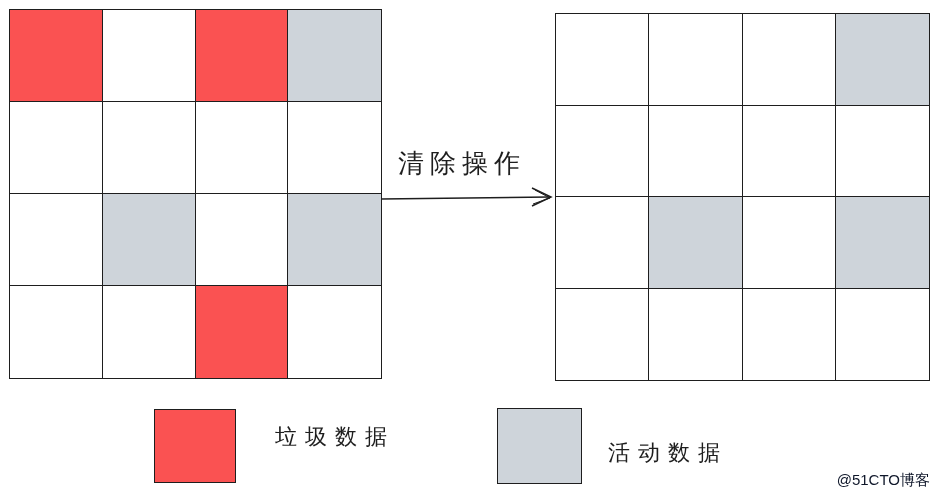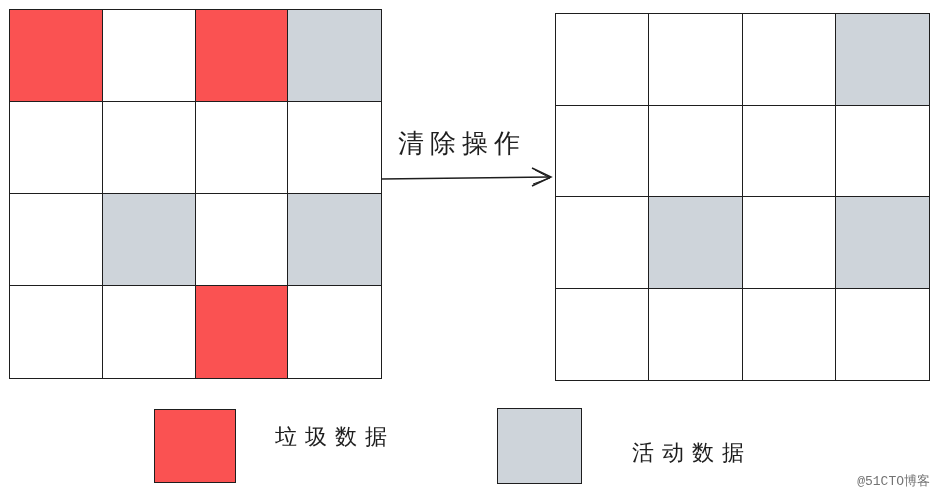--- a/index.html
+++ b/index.html
@@ -3,30 +3,30 @@
 <meta charset="utf-8">
 <style>
   html, body { margin: 0; padding: 0; background: #ffffff; }
   body { width: 936px; height: 496px; position: relative; overflow: hidden; font-family: "DejaVu Sans", sans-serif; }
   .grid { position: absolute; display: grid; grid-template-columns: repeat(4, 1fr); grid-template-rows: repeat(4, 1fr); }
   .grid-left { left: 10px; top: 10px; width: 371px; height: 368px; }
   .grid-right { left: 556px; top: 14px; width: 373px; height: 366px; }
   .cell { box-sizing: border-box; border: 1.6px solid #1e1e1e; margin: -0.8px; background: #fff; }
   .cell.garbage { background: #fa5252; }
   .cell.active { background: #ced4da; }
-  .arrow-wrap { position: absolute; left: 380px; top: 124px; width: 176px; height: 70px; }
+  .arrow-wrap { position: absolute; left: 380px; top: 144px; width: 176px; height: 70px; }
   .arrow-label { position: absolute; left: 18px; top: 2px; font-size: 26px; letter-spacing: 6px; color: #1e1e1e; font-family: "DejaVu Sans", sans-serif; font-weight: 300; }
   .arrow-svg { position: absolute; left: 0; top: 40px; }
   .legend-box { position: absolute; box-sizing: border-box; border: 1.8px solid #1e1e1e; }
   .legend-garbage { left: 154px; top: 409px; width: 82px; height: 74px; background: #fa5252; }
   .legend-active { left: 497px; top: 408px; width: 85px; height: 76px; background: #ced4da; }
   .legend-label { position: absolute; font-size: 22px; letter-spacing: 8px; color: #1e1e1e; }
   .legend-label-garbage { left: 275px; top: 422px; }
-  .legend-label-active { left: 632px; top: 438px; }
-  .watermark { position: absolute; right: 6px; bottom: 6px; font-size: 13px; color: #737373; font-family: Liberation Mono, monospace; }
+  .legend-label-active { left: 608px; top: 438px; }
+  .watermark { position: absolute; right: 6px; bottom: 6px; font-size: 15px; color: #0f172a; font-family: Liberation Sans, sans-serif; }
 </style>
 </head>
 <body>
 
 <div class="grid grid-left" id="grid-before">
     <div class="cell garbage"></div>
     <div class="cell empty"></div>
     <div class="cell garbage"></div>
     <div class="cell active"></div>
     <div class="cell empty"></div>

